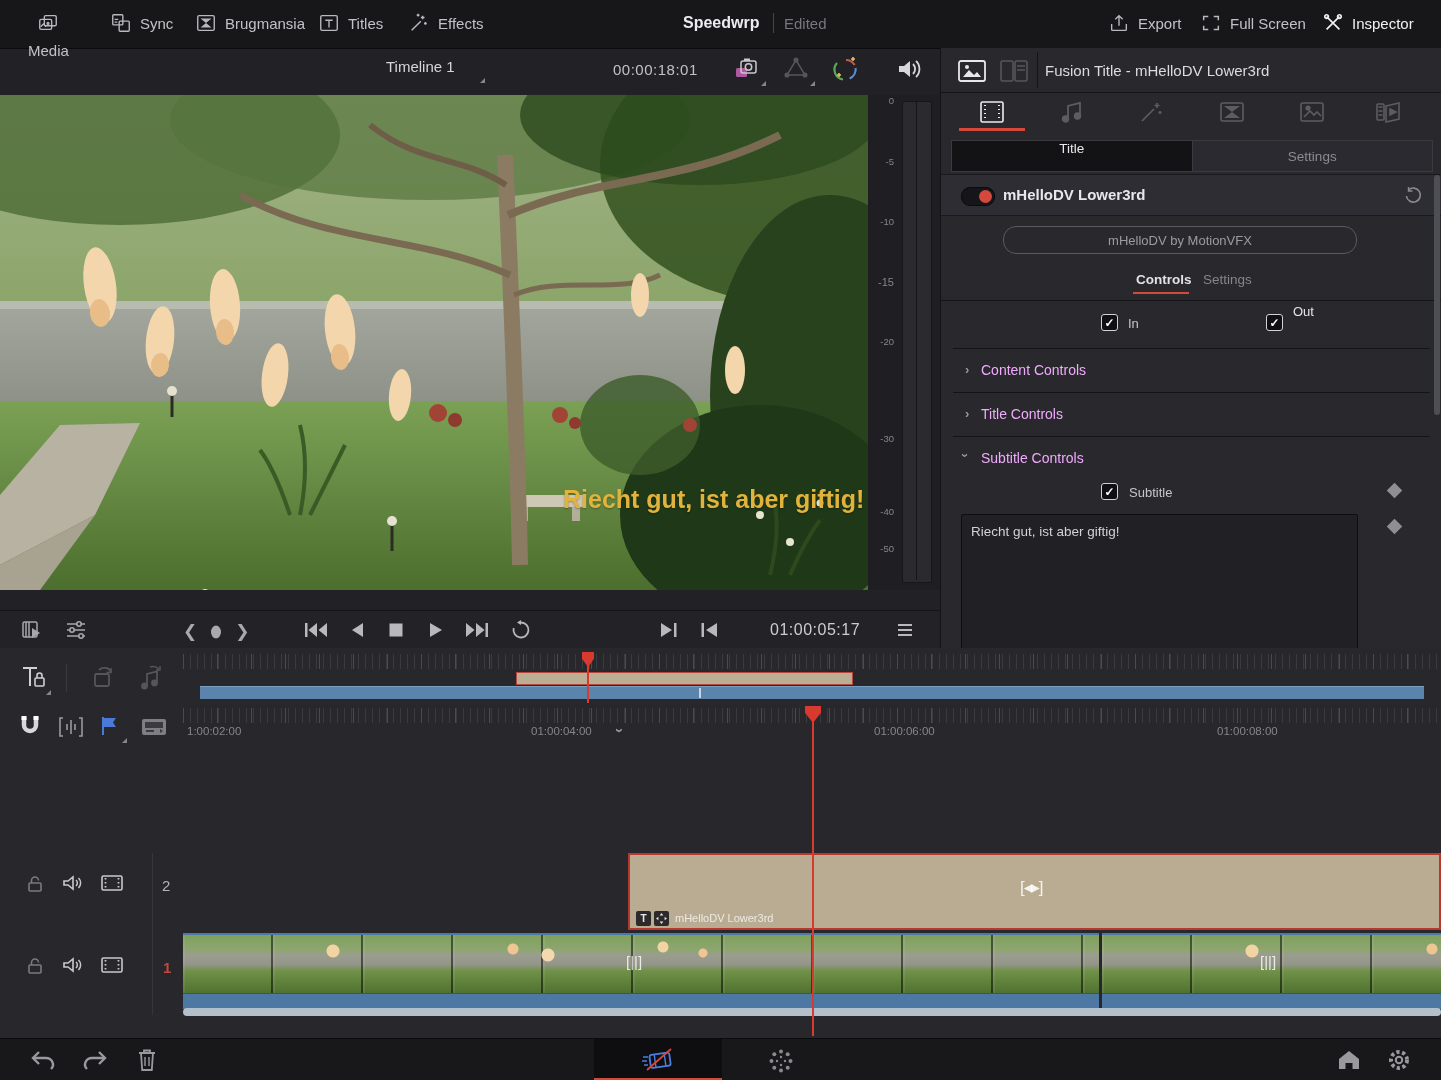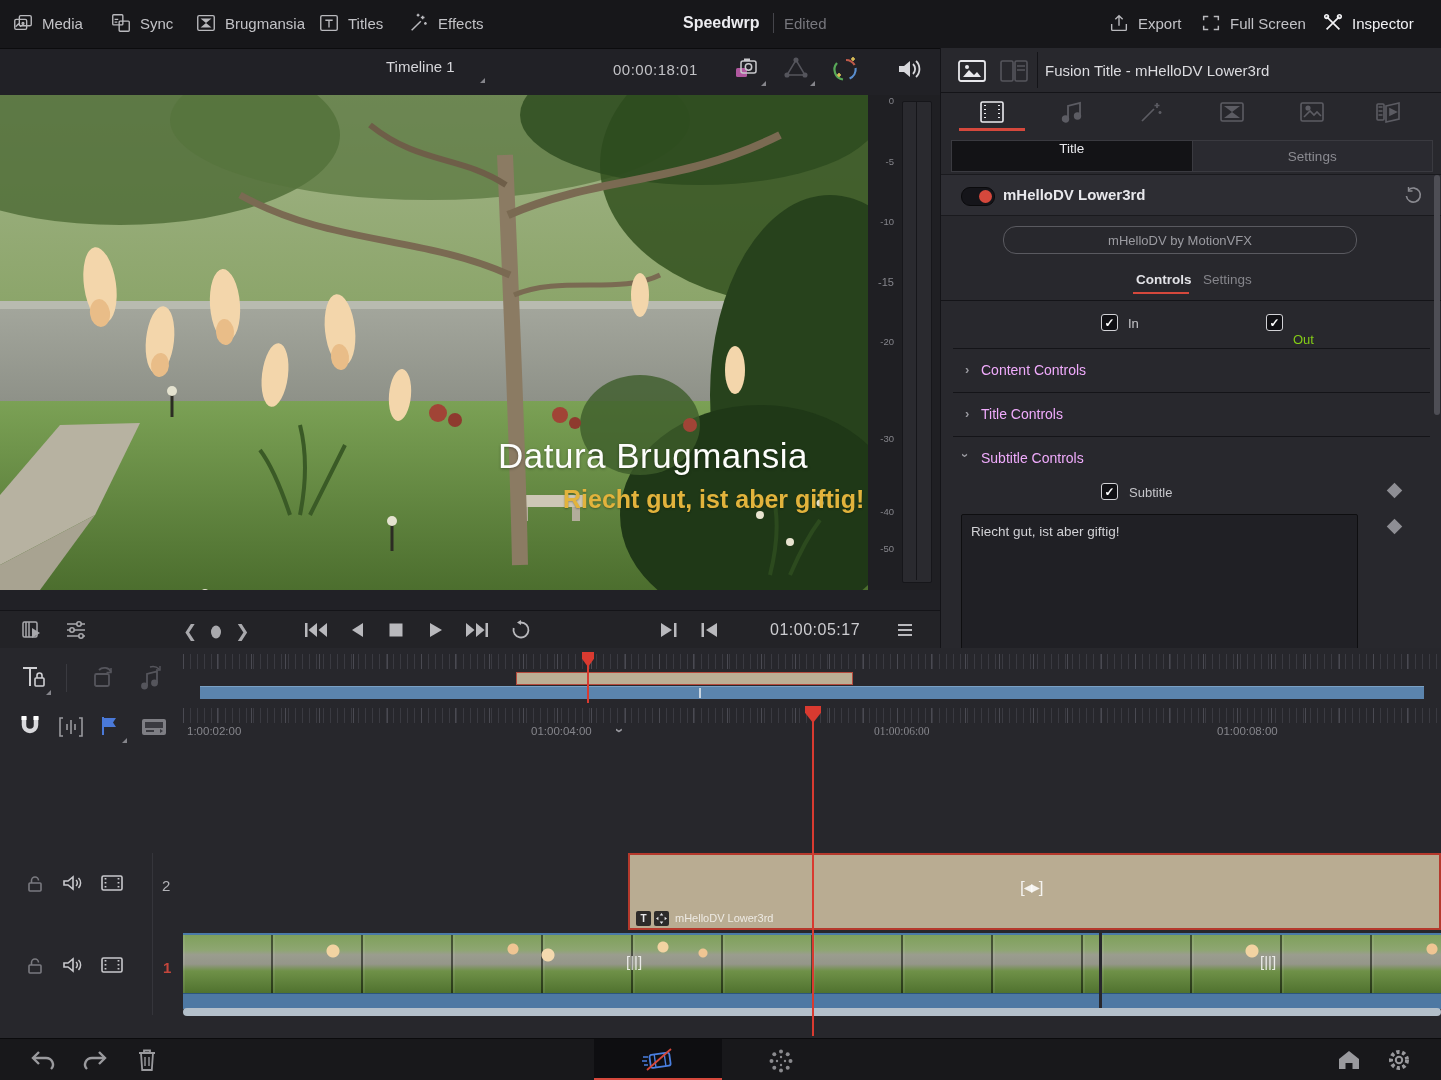--- a/index.html
+++ b/index.html
@@ -30,21 +30,21 @@
   .badge{background:rgba(20,20,24,.85);color:#e8e8ec;font-size:10px;font-weight:bold;
          width:15px;height:15px;display:flex;align-items:center;justify-content:center;border-radius:2px;}
   .tickspan{font-size:11.5px;color:#85858b;}
 </style>
 </head>
 <body>
 
 <div id="stage">
 
   <div class="abs" style="left:0;top:0;width:1441px;height:48px;background:#17171a;border-bottom:1px solid #0c0c0e;">
-    <div class="abs toolbtn" style="left:12px;top:12px;">
+    <div class="abs toolbtn" style="left:28px;top:12px;flex-direction:column;">
       <span>
           <svg width="22" height="22" viewBox="0 0 24 24" fill="none" stroke="#b9b9bd" stroke-width="1.5">
             <rect x="3" y="8" width="13" height="11" rx="1.5"></rect>
             <rect x="8" y="4" width="13" height="11" rx="1.5"></rect>
             <path d="M4 16l3-3 3 3"></path>
             <circle cx="12" cy="12.5" r="1"></circle>
           </svg>
         </span>
       <span>Media</span>
     </div>
@@ -229,21 +229,20 @@
         <circle cx="392" cy="426" r="5" fill="#e4e2cf"></circle>
         <circle cx="205" cy="499" r="5" fill="#e4e2cf"></circle>
 
       <circle cx="760" cy="420" r="4" fill="#e8e4d0"></circle>
         <circle cx="790" cy="447" r="4" fill="#e8e4d0"></circle>
         <circle cx="820" cy="408" r="3.5" fill="#e8e4d0"></circle>
 
       <path d="M300 420 q10 -50 0 -90 M310 420 q20 -40 35 -70 M290 420 q-15 -45 -30 -65" stroke="#3a5a26" stroke-width="4" fill="none"></path>
       <path d="M770 480 q10 -40 5 -70 M790 480 q15 -35 30 -55" stroke="#2c4a1e" stroke-width="4" fill="none"></path>
     </svg>
-    <div class="abs" style="left:498px;top:341px;font-size:35px;font-weight:500;color:#fdfdfb;text-shadow:0 1px 3px rgba(0,0,0,.35);letter-spacing:0.5px;">Datura Brugmansia</div>
     <div class="abs" style="left:563px;top:390px;font-size:25px;font-weight:bold;color:#e2b33c;text-shadow:0 1px 2px rgba(0,0,0,.3);">Riecht gut, ist aber giftig!</div>
   </div>
 
   <div class="abs" style="left:868px;top:95px;width:72px;height:495px;background:#1f1f23;">
     <div class="abs" style="left:34px;top:6px;width:28px;height:480px;background:#2a2a2f;border:1px solid #16161a;border-radius:2px;">
       <div class="abs" style="left:13px;top:0;width:1px;height:478px;background:#16161a;"></div>
     </div>
     <div class="abs tickspan" style="right:46px;top:0px;font-size:9.5px;">0</div>
     <div class="abs tickspan" style="right:46px;top:61px;font-size:9.5px;">-5</div>
     <div class="abs tickspan" style="right:46px;top:121px;font-size:9.5px;">-10</div>
@@ -421,21 +420,21 @@
     </div>
 
     <div class="abs" style="left:195px;top:224px;font-size:13.5px;font-weight:bold;color:#e2e2e6;">Controls</div>
     <div class="abs" style="left:192px;top:244px;width:56px;height:2px;background:#d5483c;"></div>
     <div class="abs" style="left:262px;top:224px;font-size:13.5px;color:#85858b;">Settings</div>
     <div class="abs hair" style="left:0;top:252px;width:501px;height:1px;"></div>
 
     <div class="abs cb" style="left:160px;top:266px;">✓</div>
     <div class="abs" style="left:187px;top:268px;font-size:13px;color:#c6c6ca;">In</div>
     <div class="abs cb" style="left:325px;top:266px;">✓</div>
-    <div class="abs" style="left:352px;top:284px;font-size:13px;color:#84cc16;">Out</div>
+    <div class="abs" style="left:352px;top:256px;font-size:13px;color:#e5e5e5;">Out</div>
     <div class="abs hair" style="left:12px;top:300px;width:477px;height:1px;"></div>
 
     <div class="abs" style="left:0;top:301px;width:501px;height:43px;">
       <span class="abs chev" style="left:24px;top:13px;">›</span>
       <span class="abs seclabel" style="left:40px;top:13px;">Content Controls</span>
     </div>
     <div class="abs hair" style="left:12px;top:344px;width:477px;height:1px;"></div>
     <div class="abs" style="left:0;top:345px;width:501px;height:43px;">
       <span class="abs chev" style="left:24px;top:13px;">›</span>
       <span class="abs seclabel" style="left:40px;top:13px;">Title Controls</span>
@@ -516,21 +515,21 @@
     <div class="abs" style="left:516px;top:24px;width:337px;height:13px;background:#bcae94;border:1px solid #b5493c;box-sizing:border-box;"></div>
     <div class="abs" style="left:200px;top:38px;width:1224px;height:12px;background:#5b84ad;border-top:1px solid #7aa0c4;">
       <div class="abs" style="left:499px;top:1px;width:2px;height:10px;background:#c8d4e0;"></div>
     </div>
     <div class="abs" style="left:582px;top:4px;width:12px;height:15px;background:#d93a30;clip-path:polygon(0 0,100% 0,100% 45%,50% 100%,0 45%);"></div>
     <div class="abs" style="left:587px;top:17px;width:2px;height:38px;background:#d93a30;"></div>
 
     <div class="abs ruler-ticks" style="left:183px;top:60px;width:1258px;"></div>
     <div class="abs tickspan" style="left:187px;top:77px;">1:00:02:00</div>
     <div class="abs tickspan" style="left:531px;top:77px;">01:00:04:00</div>
-    <div class="abs tickspan" style="left:874px;top:77px;font-family:Liberation Serif, serif;">01:00:06:00</div>
+    <div class="abs tickspan" style="left:874px;top:77px;">01:00:06:00</div>
     <div class="abs tickspan" style="left:1217px;top:77px;">01:00:08:00</div>
     <span class="abs chev" style="left:618px;top:74px;transform:rotate(90deg);font-size:15px;">›</span>
 
     <div>
       <span class="abs" style="left:25px;top:226px;">
           <svg width="20" height="20" viewBox="0 0 20 20" fill="none" stroke="#7a7a80" stroke-width="1.6">
             <rect x="4" y="9" width="12" height="8" rx="1"></rect>
             <path d="M6.5 9V6.5a3.5 3.5 0 0 1 7 0"></path>
           </svg>
         </span>

